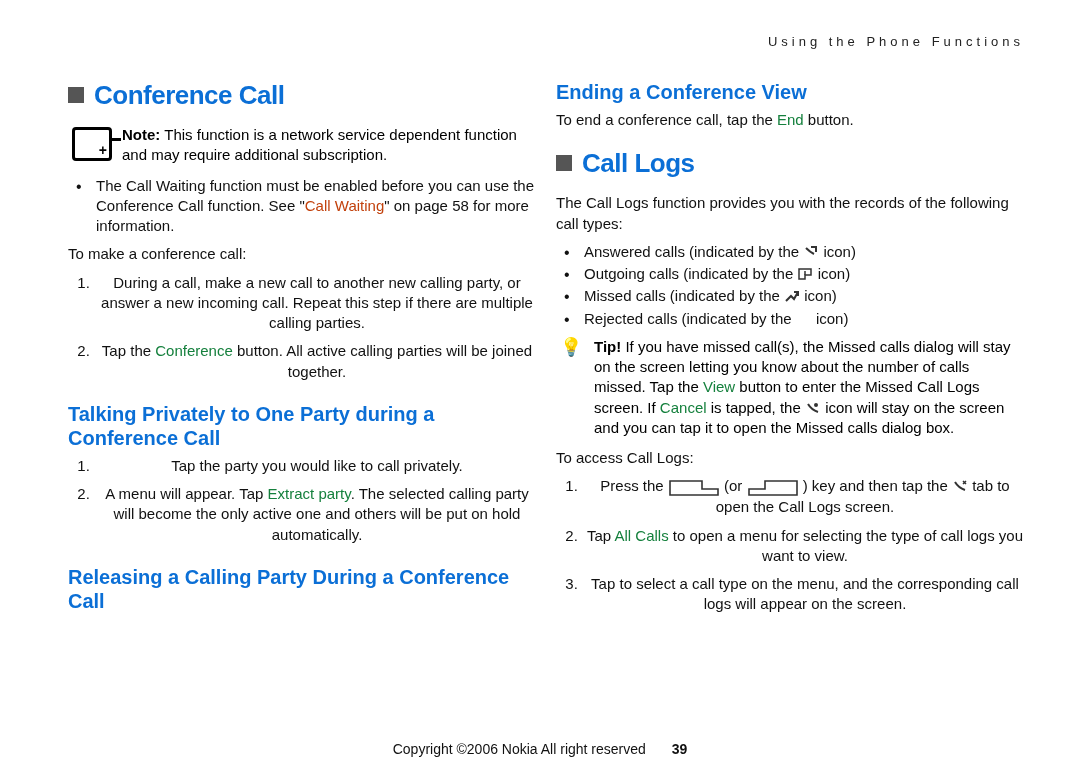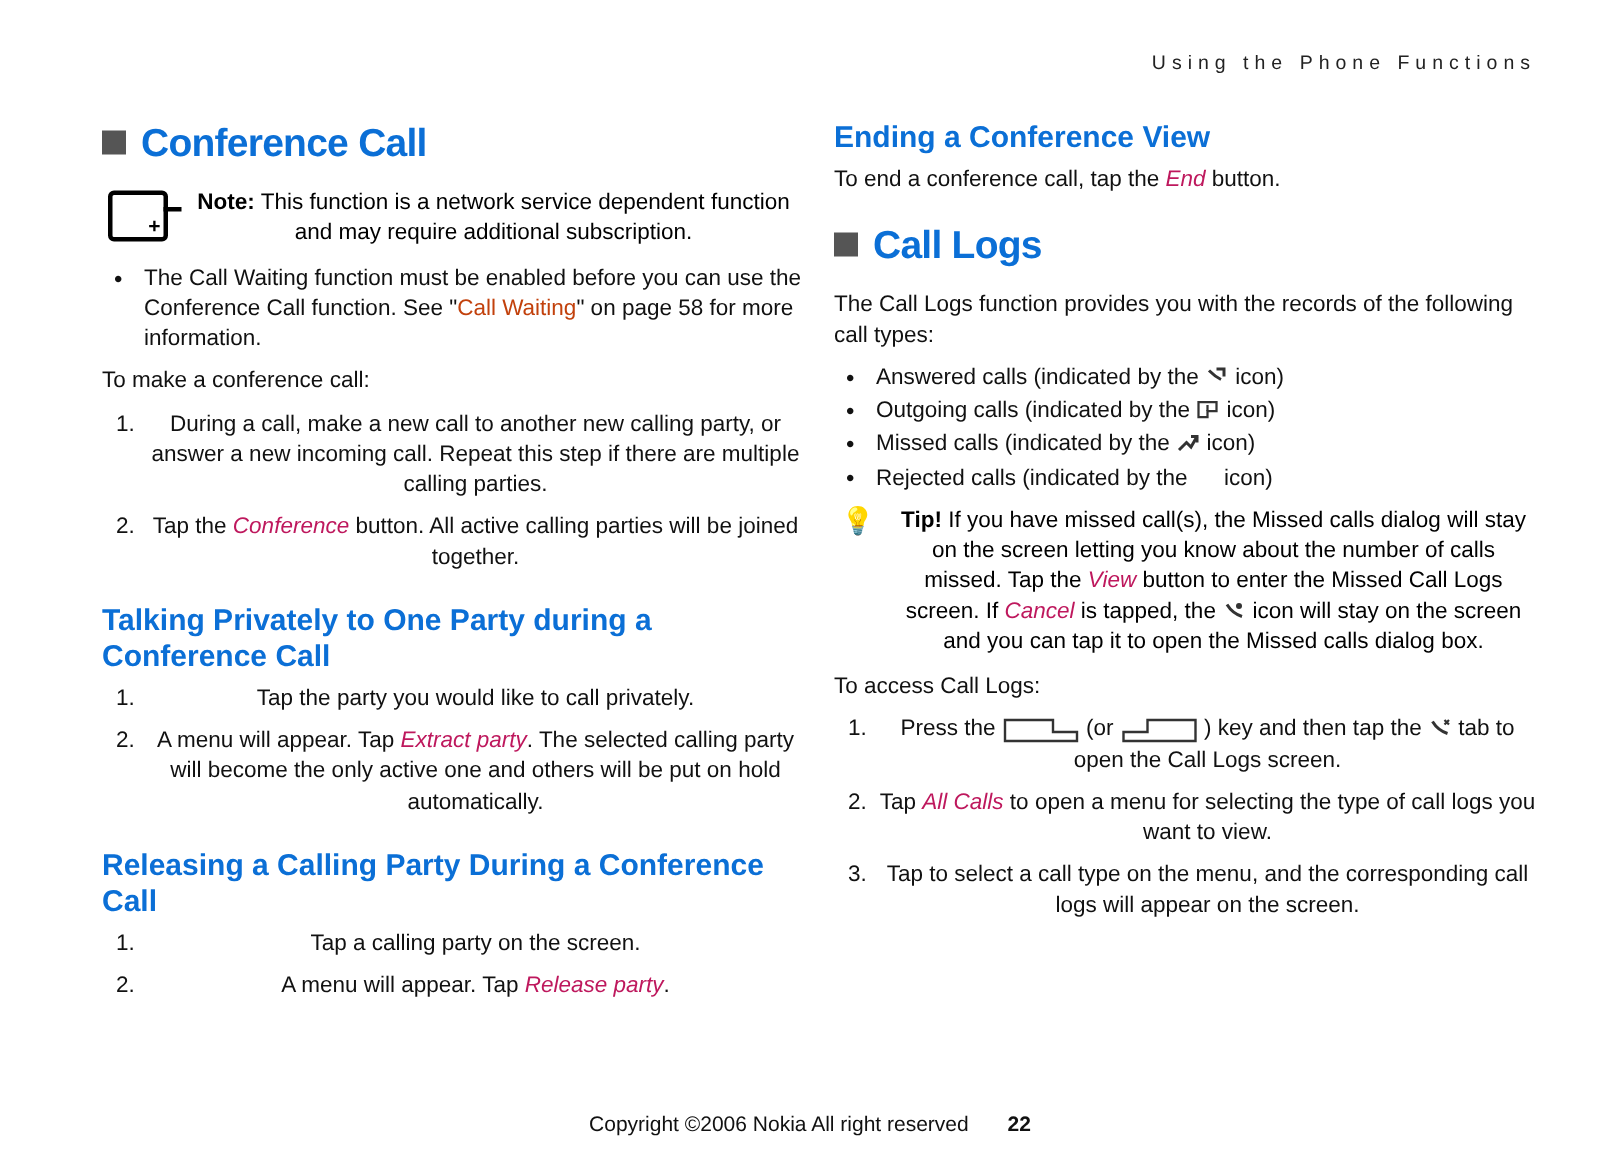--- a/index.html
+++ b/index.html
@@ -89,21 +89,20 @@
   .note-row, .tip-row {
     display: flex;
     gap: 10px;
     margin: 0 0 10px 0;
     padding-left: 4px;
   }
   .note-row .txt, .tip-row .txt {
     flex: 1;
     font-size: 15px;
     line-height: 1.35;
-    text-align: center;
   }
   .note-icon {
     width: 34px; height: 28px;
     border: 3px solid #000;
     border-radius: 4px;
     position: relative;
     flex-shrink: 0;
     margin-top: 2px;
   }
   .note-icon:after {
@@ -121,21 +120,21 @@
   }
   .tip-icon {
     width: 24px;
     flex-shrink: 0;
     text-align: center;
     font-size: 18px;
     line-height: 1;
     margin-top: 1px;
   }
   .link { color: #c2410c; }
-  .ital { font-style: italic; color: #be185d; }
+  .ital { color: #15803d; }
   b { font-weight: 700; }
   .mini-icon {
     display: inline-block;
     width: 16px; height: 14px;
     vertical-align: -2px;
   }
   .mini-icon svg { width: 16px; height: 14px; display: block; }
   .key-icon {
     display: inline-block;
     vertical-align: -6px;
@@ -182,24 +181,20 @@
       <li><span>Tap the </span><span class="ital">Conference</span><span> button. All active calling parties will be joined together.</span></li>
     </ol>
 
     <h2 class="sub">Talking Privately to One Party during a Conference Call</h2>
     <ol class="num">
       <li>Tap the party you would like to call privately.</li>
       <li><span>A menu will appear. Tap </span><span class="ital">Extract party</span><span>. The selected calling party will become the only active one and others will be put on hold automatically.</span></li>
     </ol>
 
     <h2 class="sub">Releasing a Calling Party During a Conference Call</h2>
-    <ol class="num">
-      <li>Tap a calling party on the screen.</li>
-      <li><span>A menu will appear. Tap </span><span class="ital">Release party</span><span>.</span></li>
-    </ol>
   </div>
 
   <div class="col col-right">
     <h2 class="sub" style="margin-top:0">Ending a Conference View</h2>
     <p><span>To end a conference call, tap the </span><span class="ital">End</span><span> button.</span></p>
 
     <h1 class="section" style="margin-top:18px"><span class="sq"></span><span>Call Logs</span></h1>
     <p>The Call Logs function provides you with the records of the following call types:</p>
 
     <ul class="bul">
@@ -246,14 +241,14 @@
       </li>
       <li><span>Tap </span><span class="ital">All Calls</span><span> to open a menu for selecting the type of call logs you want to view.</span></li>
       <li>Tap to select a call type on the menu, and the corresponding call logs will appear on the screen.</li>
     </ol>
   </div>
 
 </div>
 
 <div class="footer">
   <span>Copyright ©2006 Nokia All right reserved</span>
-  <span class="pageno">22</span>
+  <span class="pageno">39</span>
 </div>
 
 </body></html>

